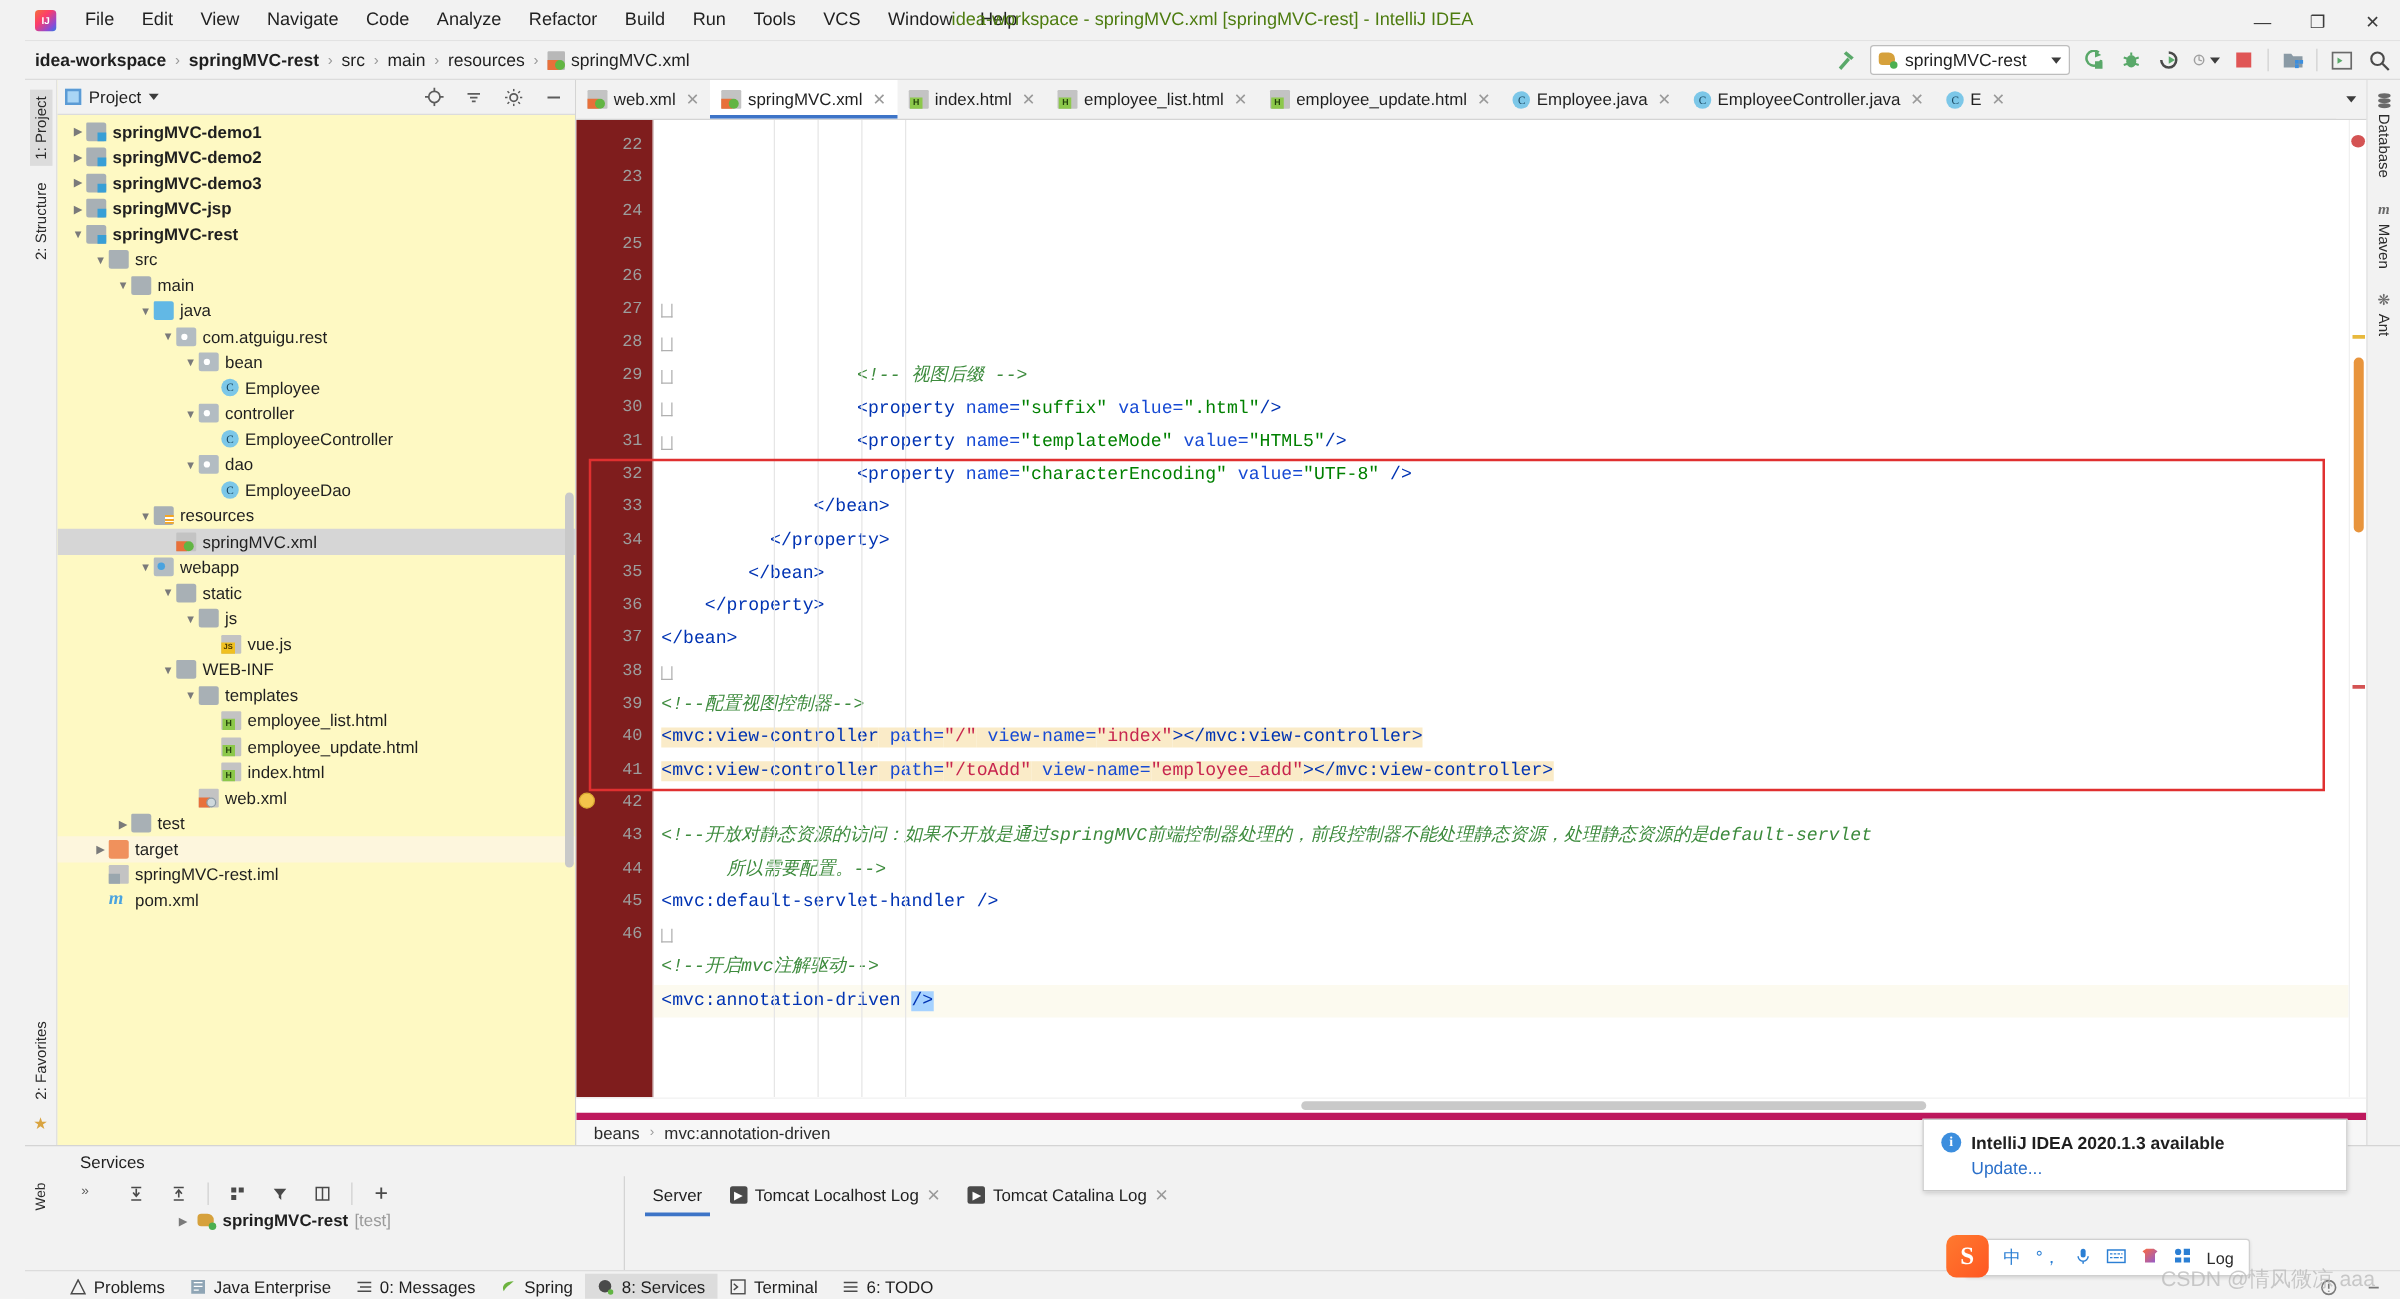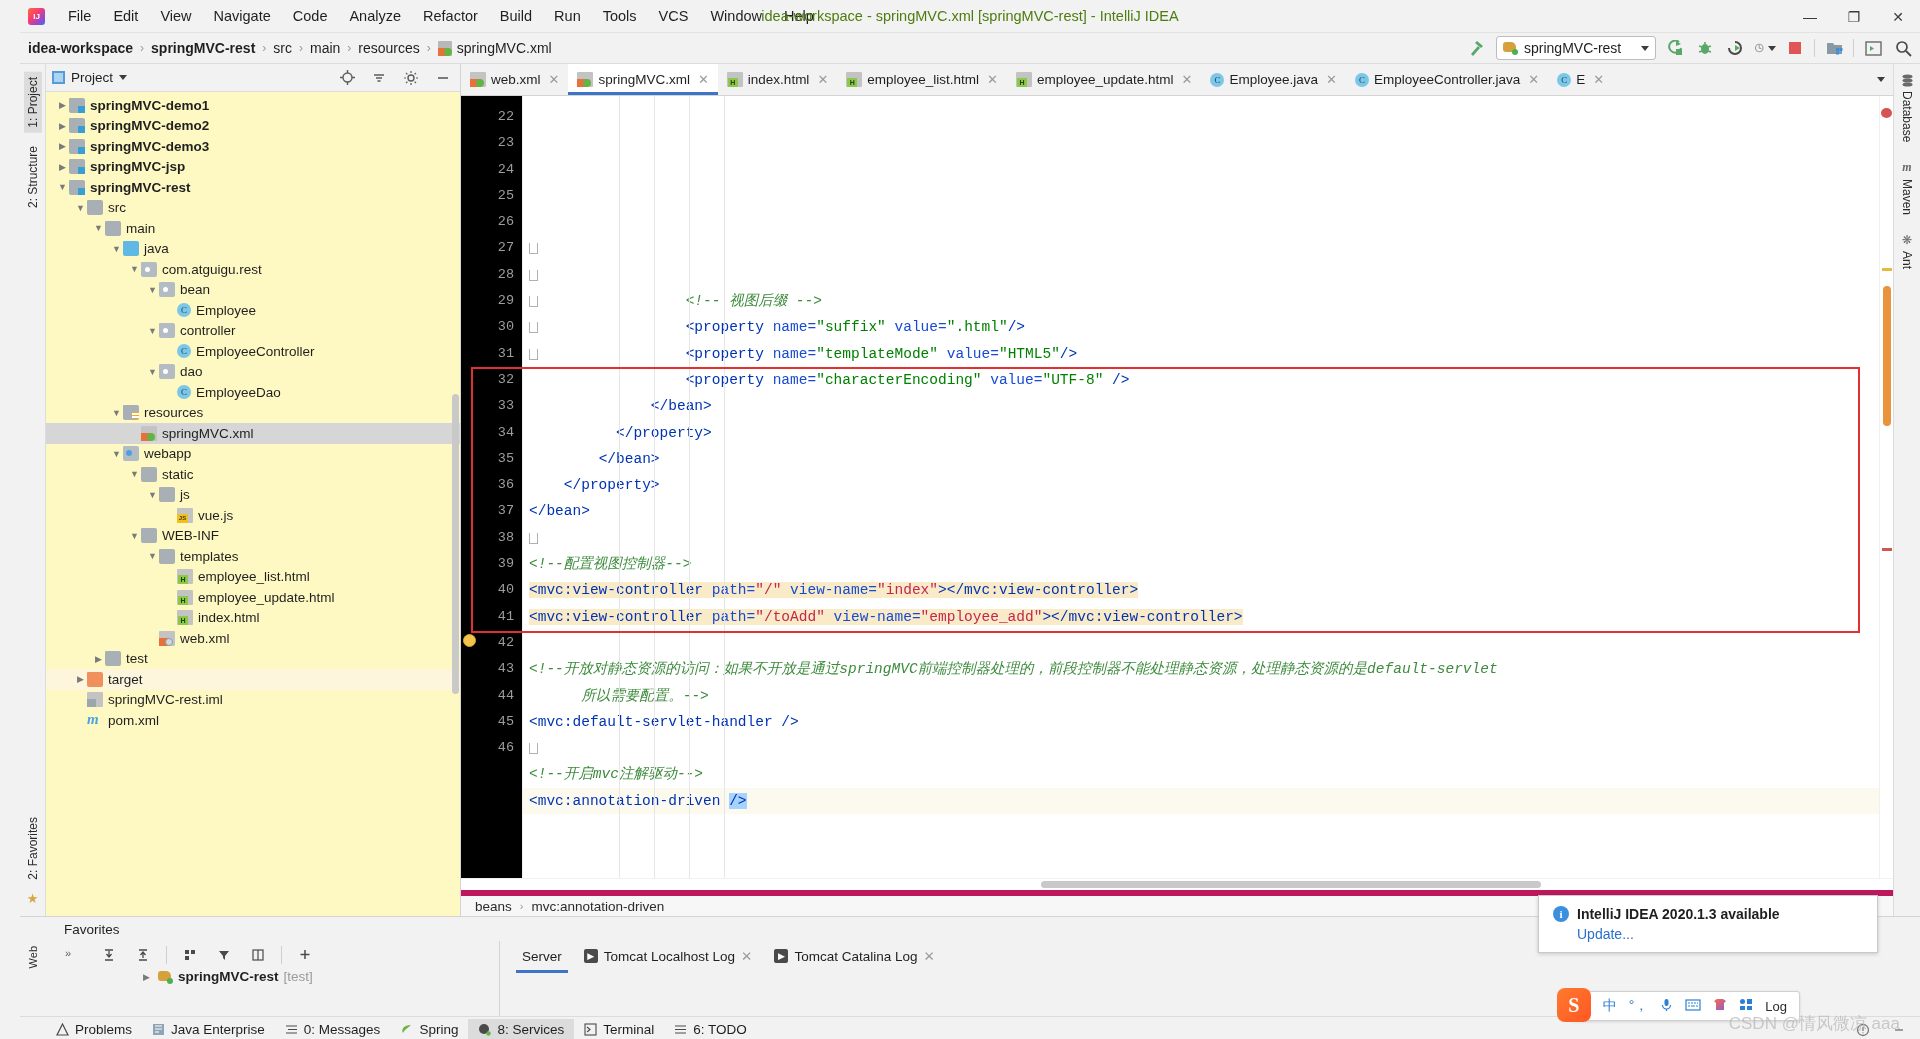--- a/index.html
+++ b/index.html
@@ -174,21 +174,21 @@
   .tab.active:after {
     content:""; position:absolute; left:0;right:0;bottom:0;height:3px;background:#3d74c7;
   }
   .tab .x { color: #9a9a9a; font-size: 13px; margin-left: 3px; }
   .tabs-right {
     margin-left:auto; display:flex; align-items:center; gap:8px; padding:0 8px; background:#f2f2f2;
   }
 
   .editor-area { flex: 1; display: flex; position: relative; background: #fff; overflow: hidden; }
   .gutter {
-    width: 62px; background: #000000; border-right:1px solid #eee;
+    width: 62px; background: #7f1d1d; border-right:1px solid #eee;
     font-family: "Liberation Mono", monospace; font-size: 13.5px; color: #9d9d9d;
     text-align: right; padding-top: 8px; flex:none; position:relative;
   }
   .gline { height: 26.3px; line-height:26.3px; padding-right: 8px; position:relative;}
   .fold {
     position:absolute; right:-16px; top:8px; width:9px;height:11px;
     border:1px solid #b0b0b0; border-top:none; color:#909090; font-size:8px;
   }
   .bulb { position:absolute; left:2px; top:4px; width:13px;height:13px;border-radius:50%;
     background:#f3c44b; border:1px solid #d9a832;}
@@ -723,21 +723,21 @@
         <span>Maven</span>
       </div>
       <div class="rtab">
         <span style="writing-mode:horizontal-tb;font-size:12px;color:#6a6a6a">❋</span>
         <span>Ant</span>
       </div>
     </div>
   </div>
 
   <div class="bottom">
-    <div class="bp-title">Favorites</div>
+    <div class="bp-title">Services</div>
     <div class="bp-row">
       <div class="bp-left-strip">
         <div class="vtab" style="font-size:11px">Web</div>
       </div>
       <div class="services-toolbar">»</div>
       <div class="svc-tree-head">
         <div class="svc-icons">
           <span class="tb-icon">
             <svg width="14" height="14" viewBox="0 0 14 14">
                 <path d="M3 2 h8 M7 3 v5 M4.5 6 L7 9 L9.5 6 M3 12 h8" stroke="#4a4a4a" stroke-width="1.3" fill="none"></path>

